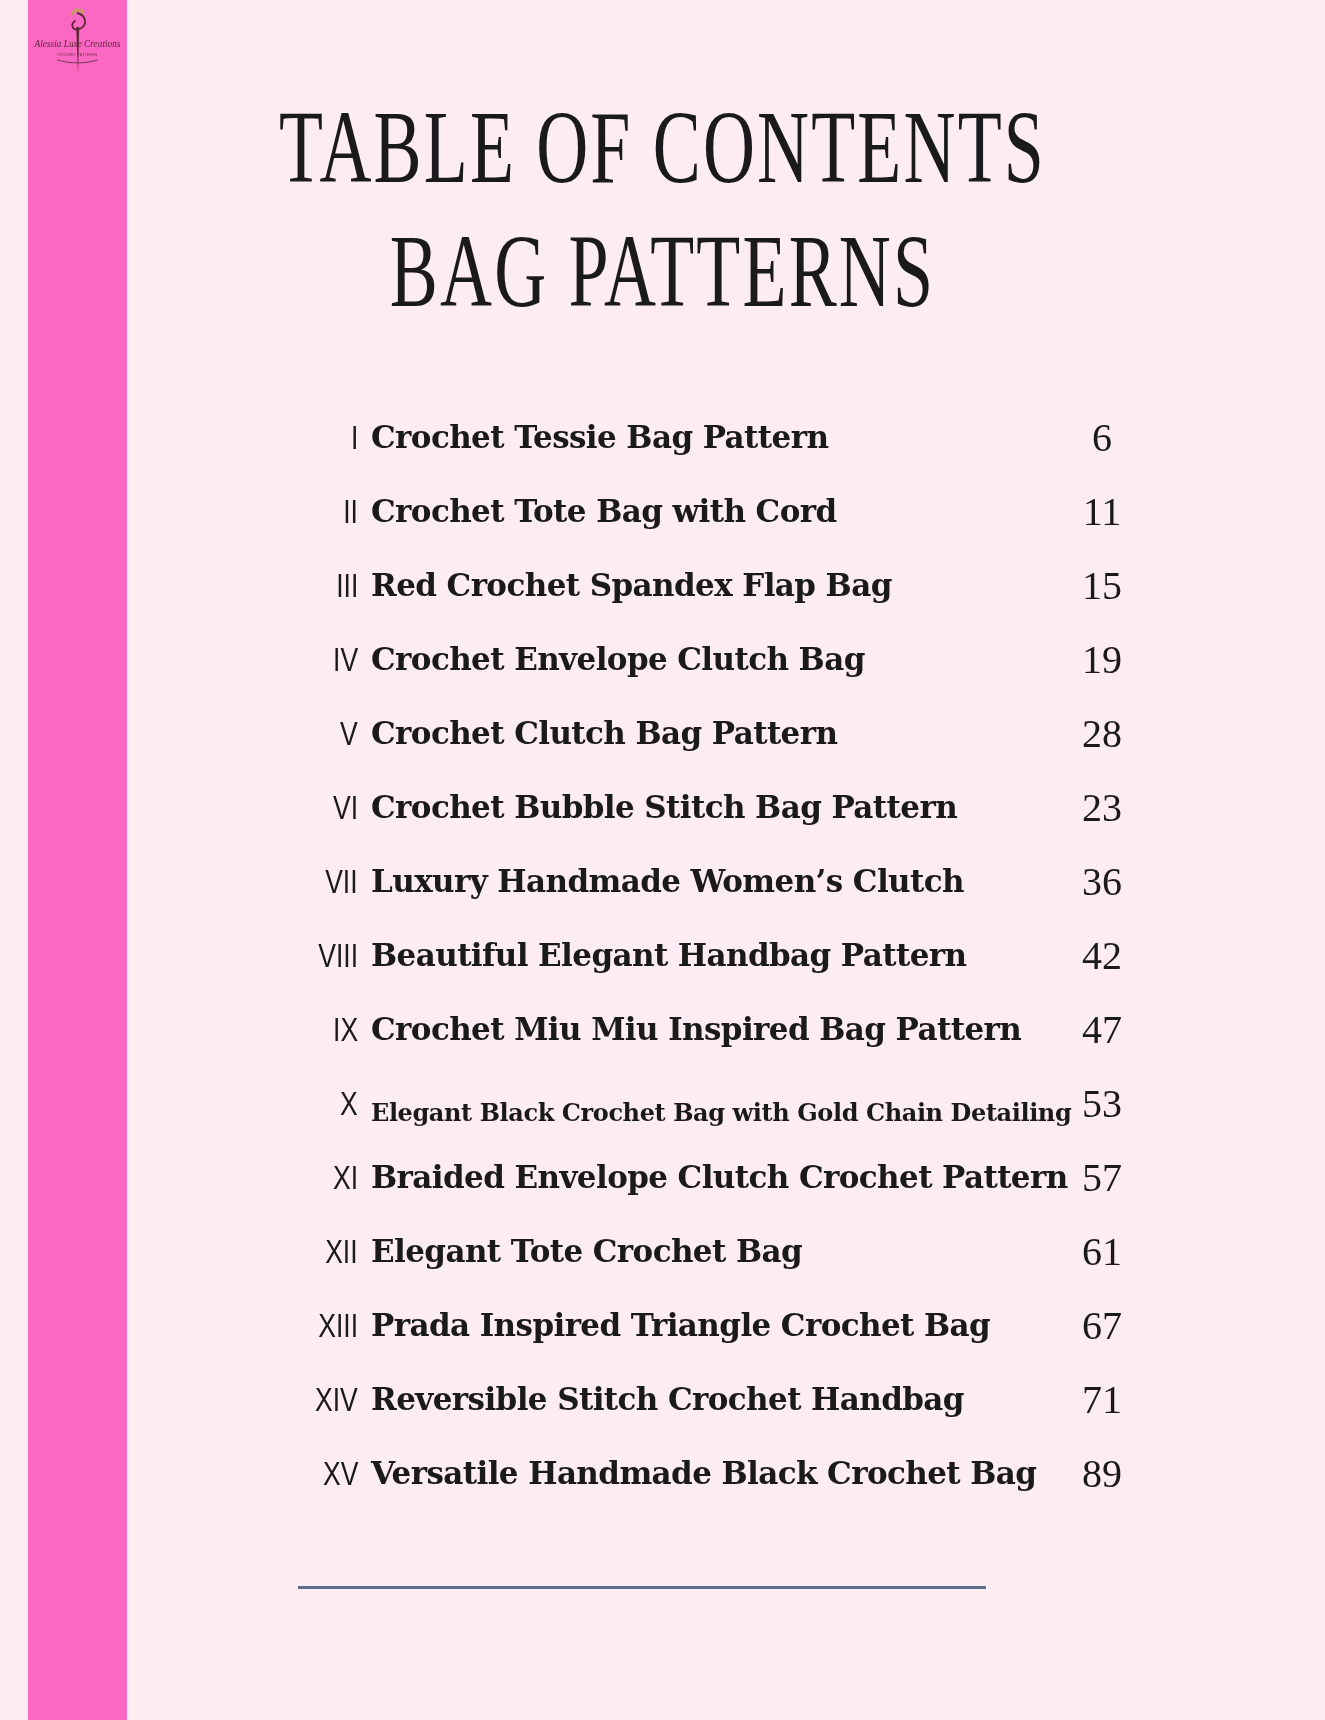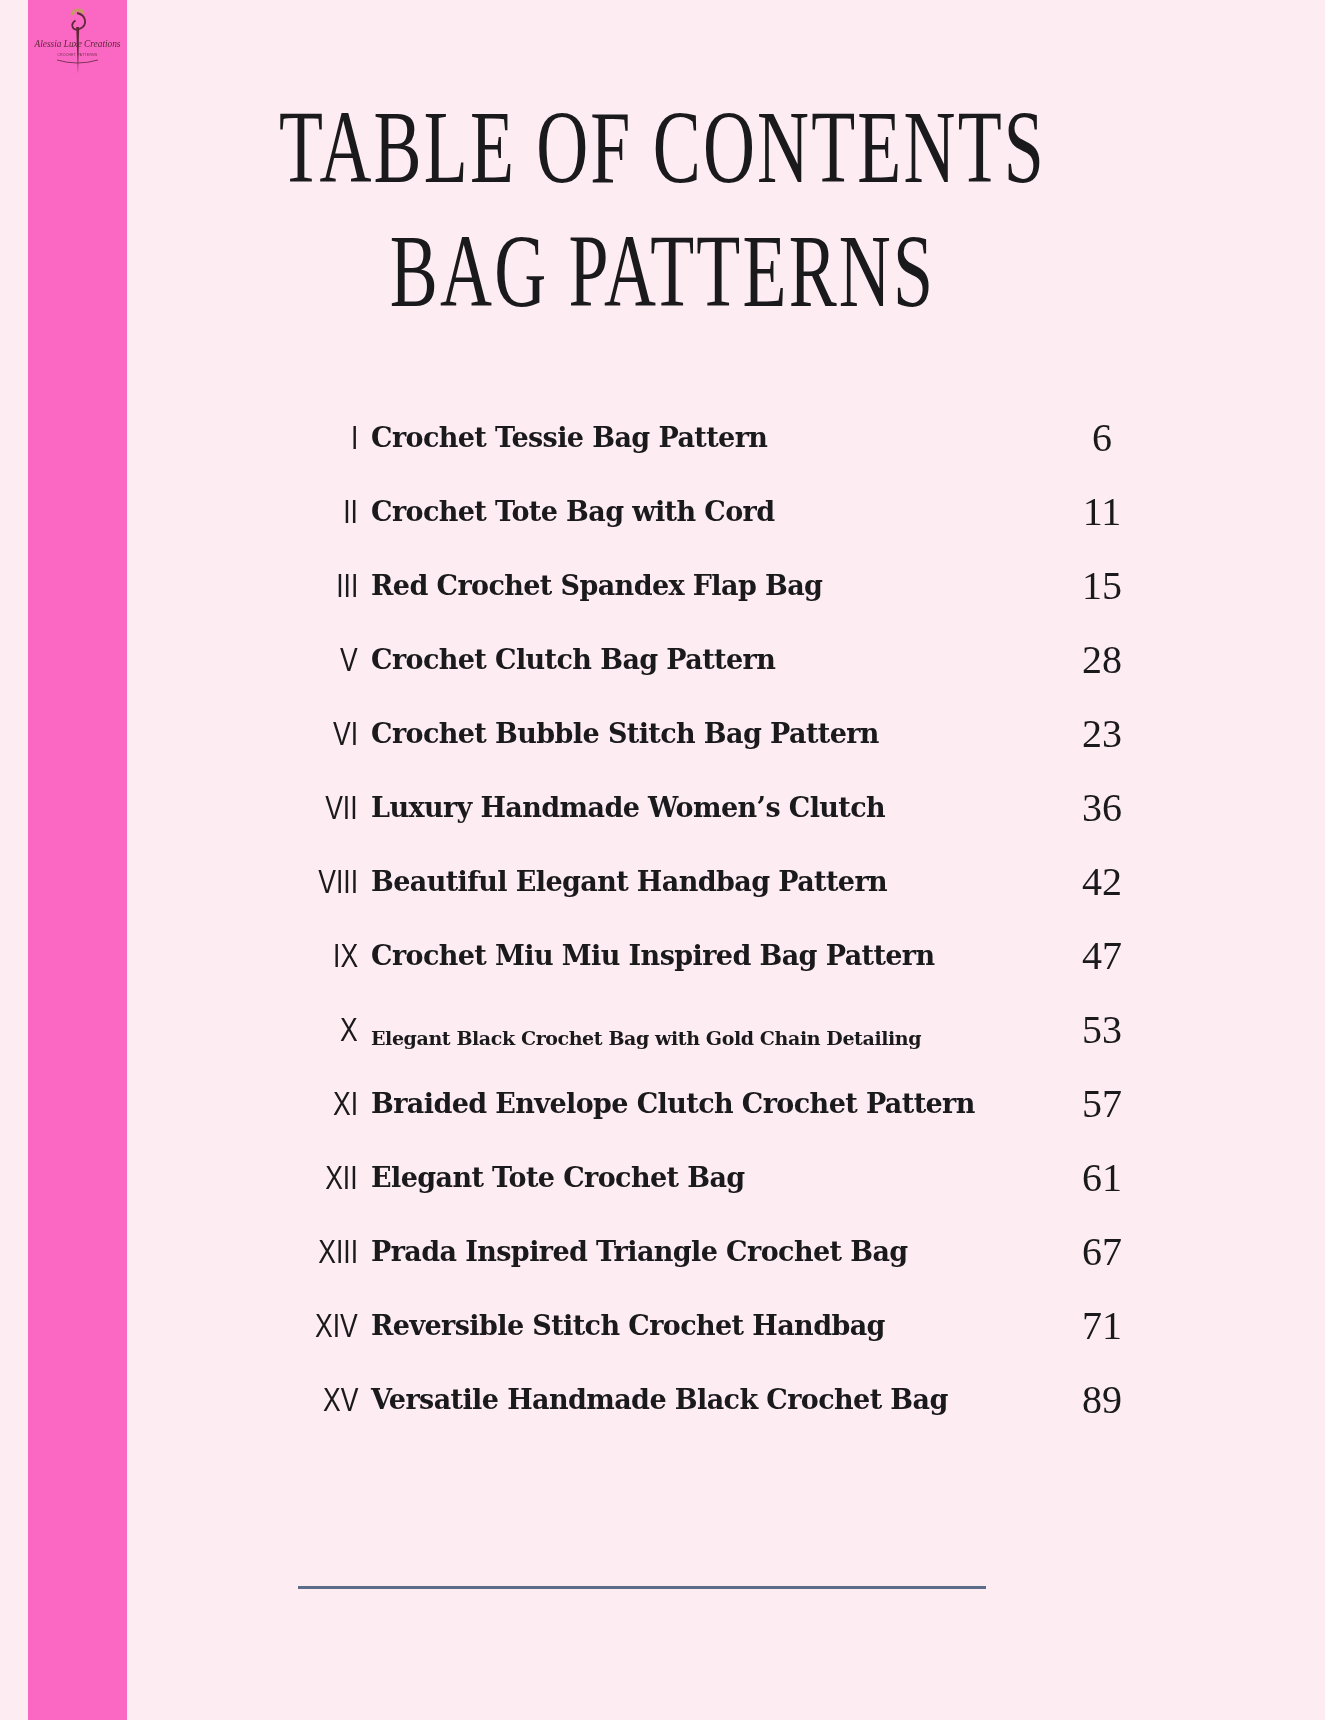--- a/index.html
+++ b/index.html
@@ -48,23 +48,23 @@
     font-family:"Liberation Sans",sans-serif;
     font-size:34px;font-weight:400;color:var(--text);
   }
   .numeral > span{
     display:inline-block;transform:scaleX(0.78);transform-origin:right center;
   }
   .item-title{
     flex:1;min-width:0;overflow:visible;white-space:nowrap;
     padding-left:13px;
     font-family:"DejaVu Serif",serif;font-weight:700;
-    font-size:27px;letter-spacing:-0.6px;
+    font-size:31px;letter-spacing:-0.6px;
   }
-  .row.small .item-title{font-size:19px;letter-spacing:-0.4px;margin-top:18px;}
+  .row.small .item-title{font-size:24px;letter-spacing:-0.4px;margin-top:18px;}
   .pagenum{
     width:72px;text-align:center;
     font-family:"Liberation Serif",serif;
     font-size:40px;font-weight:400;
   }
   .divider{
     position:absolute;left:298px;top:1586px;width:688px;height:3px;
     background:var(--divider);
   }
 </style>
@@ -95,20 +95,25 @@
   </div>
     <div class="row">
     <span class="numeral"><span>II</span></span>
     <span class="item-title">Crochet Tote Bag with Cord</span>
     <span class="pagenum">11</span>
   </div>
     <div class="row">
     <span class="numeral"><span>III</span></span>
     <span class="item-title">Red Crochet Spandex Flap Bag</span>
     <span class="pagenum">15</span>
+  </div>
+    <div class="row">
+    <span class="numeral"><span>IV</span></span>
+    <span class="item-title">Crochet Envelope Clutch Bag</span>
+    <span class="pagenum">19</span>
   </div>
     <div class="row">
     <span class="numeral"><span>V</span></span>
     <span class="item-title">Crochet Clutch Bag Pattern</span>
     <span class="pagenum">28</span>
   </div>
     <div class="row">
     <span class="numeral"><span>VI</span></span>
     <span class="item-title">Crochet Bubble Stitch Bag Pattern</span>
     <span class="pagenum">23</span>

